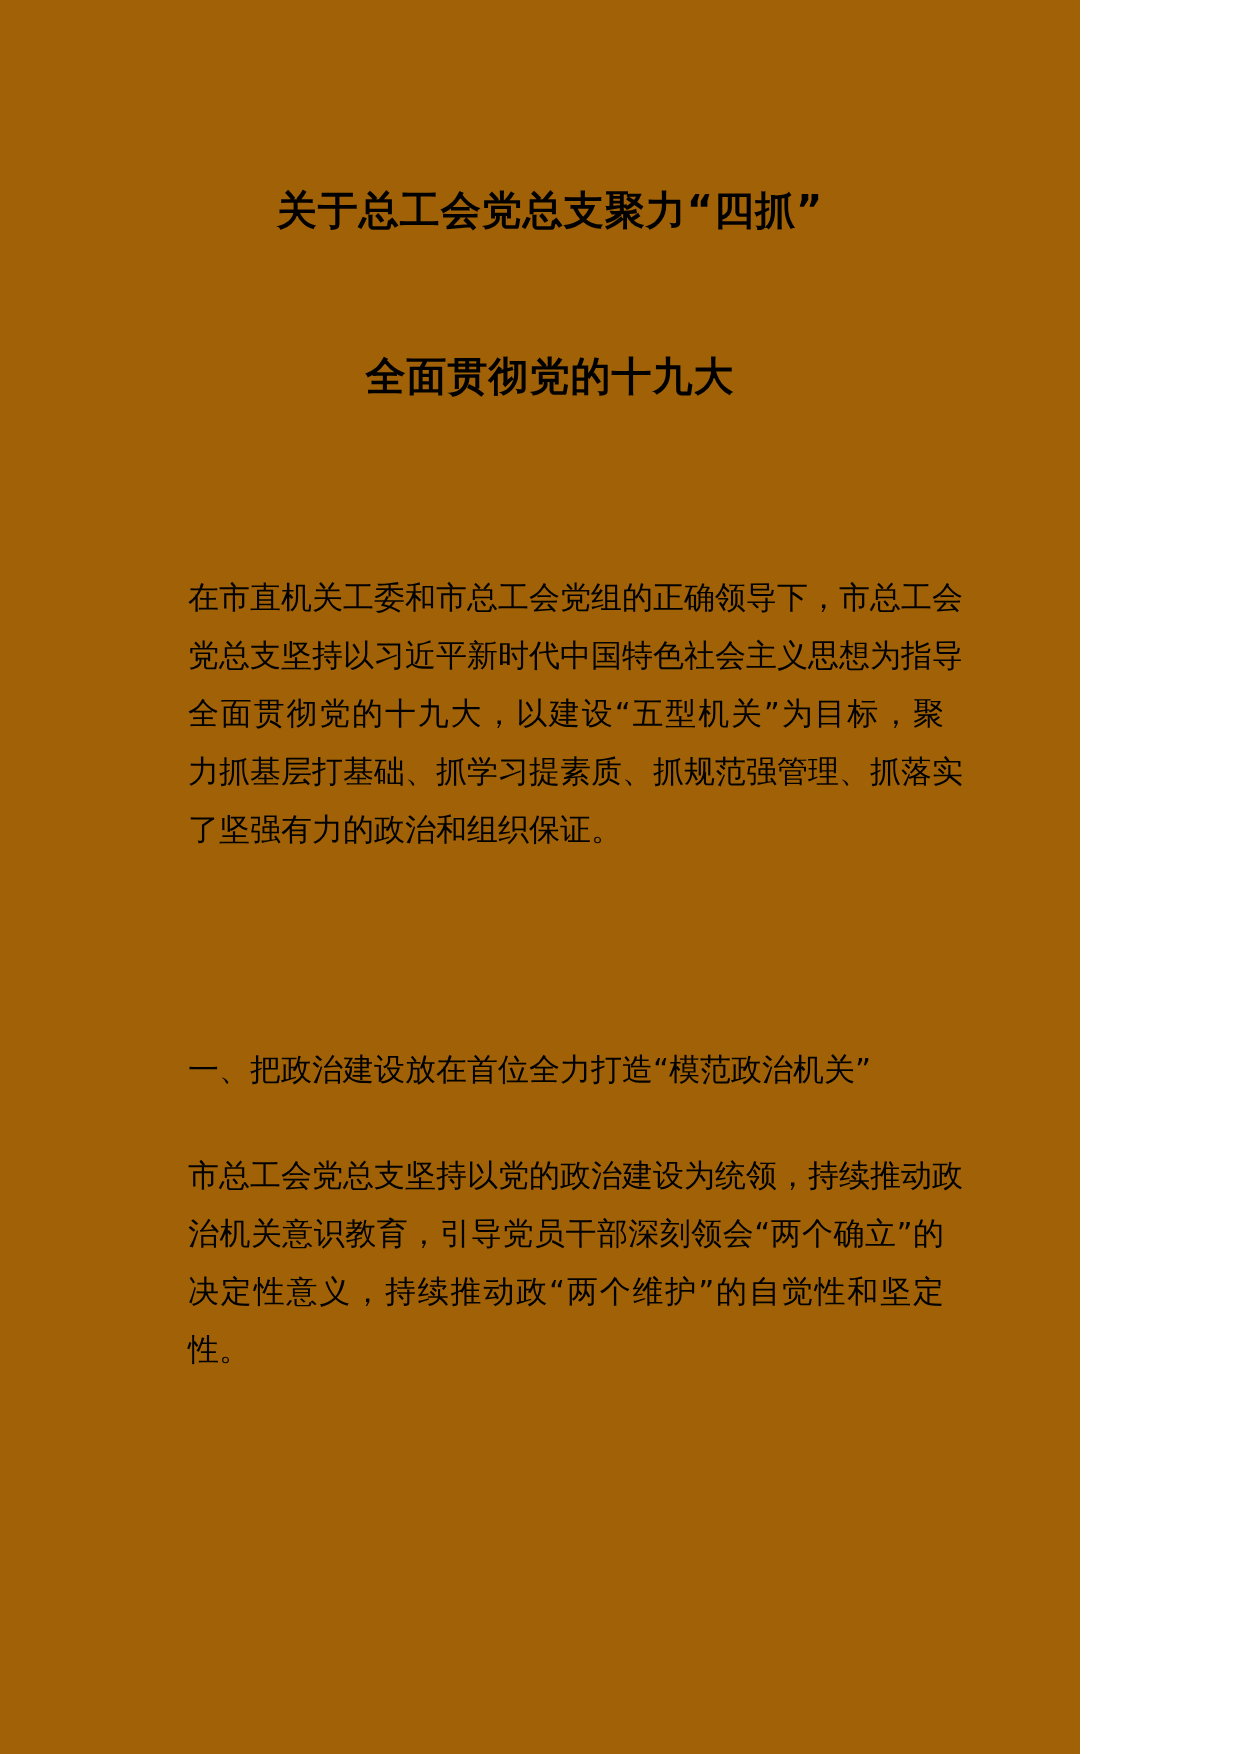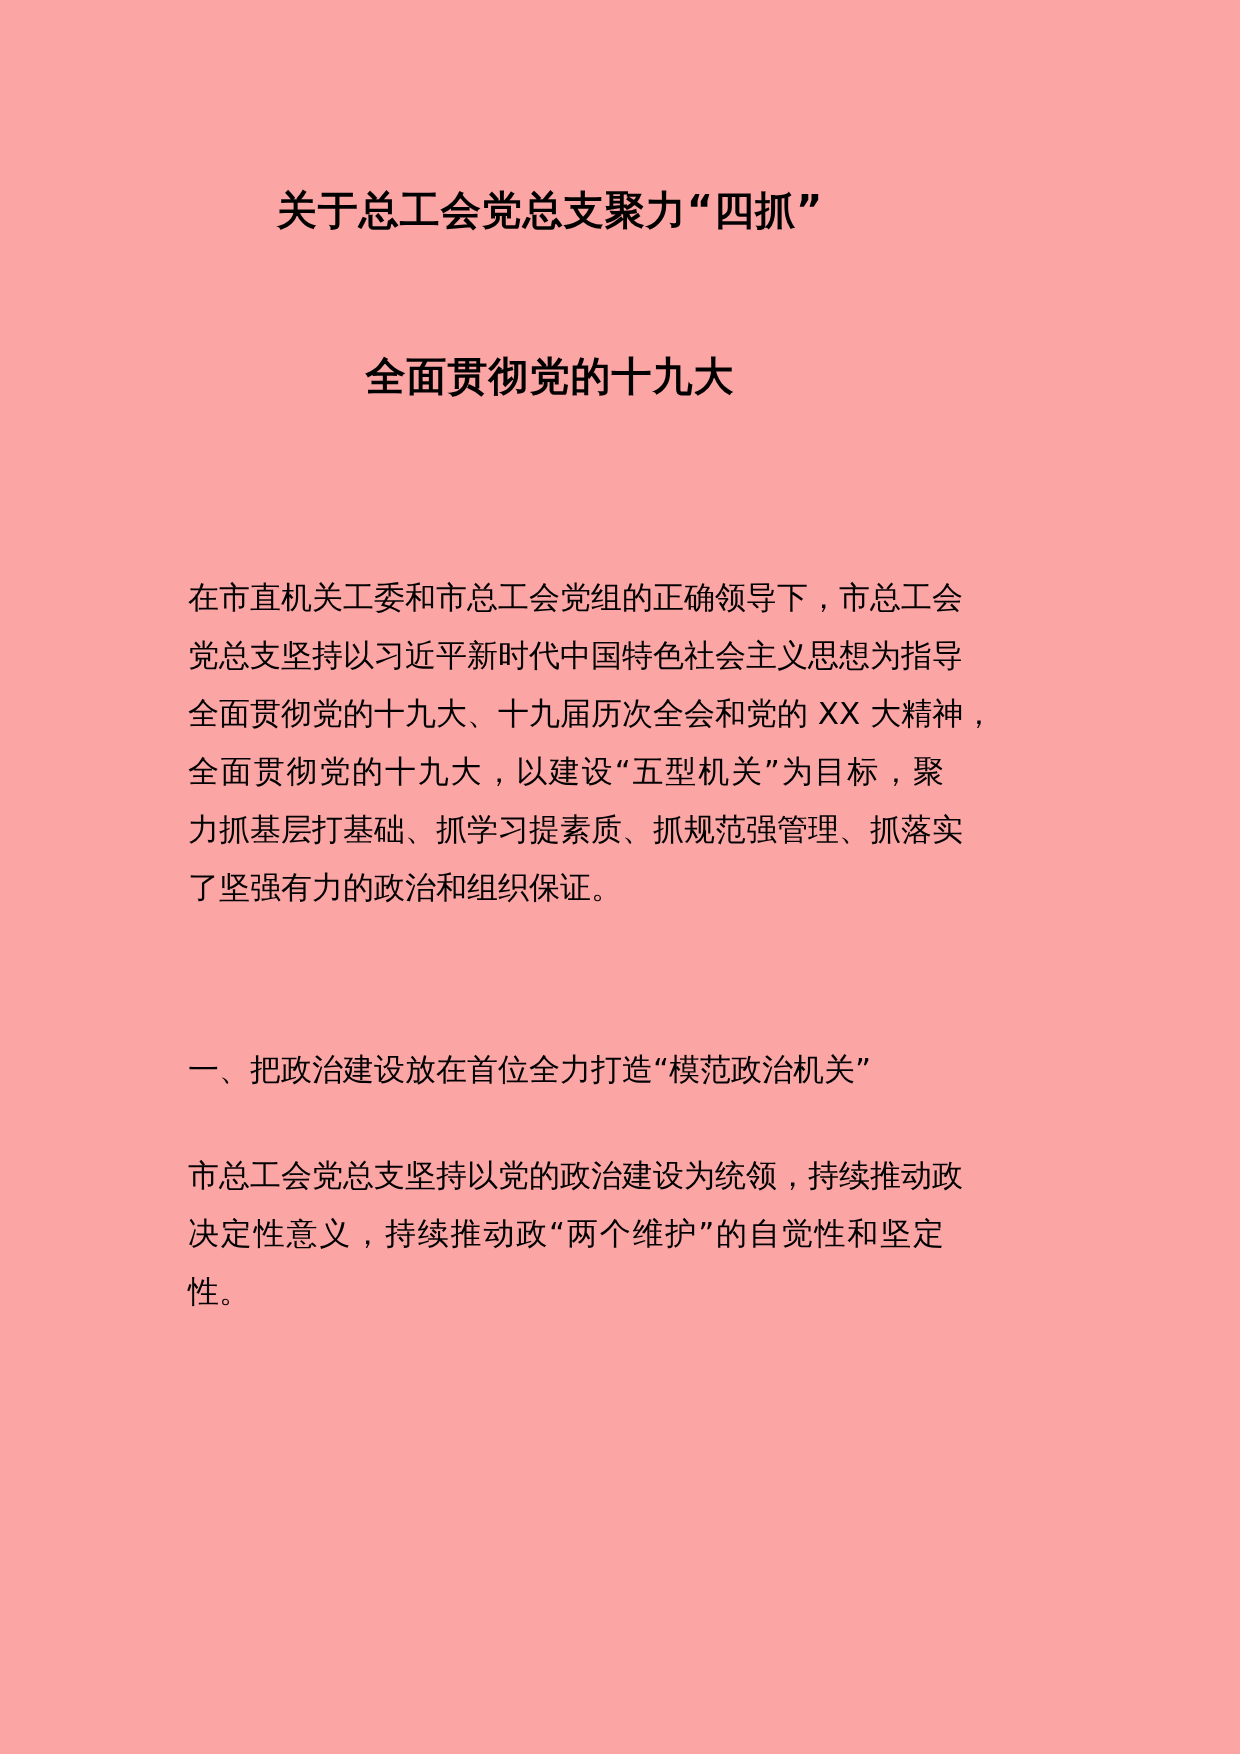--- a/index.html
+++ b/index.html
@@ -11,23 +11,23 @@
       width: 1240px;
       height: 1754px;
       position: relative;
       overflow: hidden;
       color: #000000;
       font-family: "DejaVu Sans", "Liberation Sans", sans-serif;
     }
     .page {
       position: absolute;
       left: 0; top: 0;
-      width: 1240px;
+      width: 1080px;
       height: 1754px;
-      background: #fca5a5;
+      background: #a16207;
     }
     .title-line {
       position: absolute;
       left: 0;
       width: 1100px;
       text-align: center;
       font-weight: bold;
       font-size: 40px;
       line-height: 48px;
       letter-spacing: 1px;
@@ -63,29 +63,29 @@
 <body>
 
 <div class="page">
 
   <h1 class="title-line title-1">关于总工会党总支聚力“四抓”</h1>
   <h1 class="title-line title-2">全面贯彻党的十九大</h1>
 
   <div class="body-block para-1">
     <span class="line justify">在市直机关工委和市总工会党组的正确领导下，市总工会</span>
     <span class="line justify">党总支坚持以习近平新时代中国特色社会主义思想为指导</span>
-    <span class="line justify">全面贯彻党的十九大、十九届历次全会和党的 XX 大精神，</span>
     <span class="line justify">全面贯彻党的十九大，以建设“五型机关”为目标，聚</span>
     <span class="line justify">力抓基层打基础、抓学习提素质、抓规范强管理、抓落实</span>
     <span class="line">了坚强有力的政治和组织保证。</span>
   </div>
 
   <div class="body-block heading-1">
     <span class="line">一、把政治建设放在首位全力打造“模范政治机关”</span>
   </div>
 
   <div class="body-block para-2">
     <span class="line justify">市总工会党总支坚持以党的政治建设为统领，持续推动政</span>
+    <span class="line justify">治机关意识教育，引导党员干部深刻领会“两个确立”的</span>
     <span class="line justify">决定性意义，持续推动政“两个维护”的自觉性和坚定</span>
     <span class="line">性。</span>
   </div>
 
 </div>
 
 </body></html>

